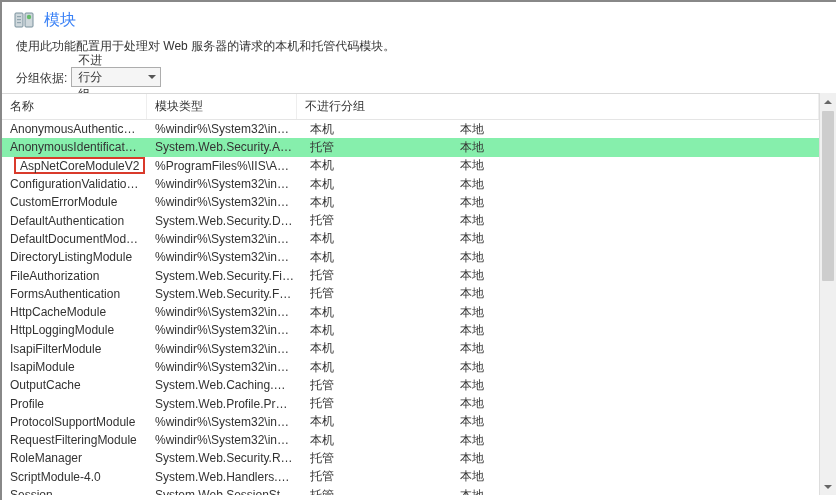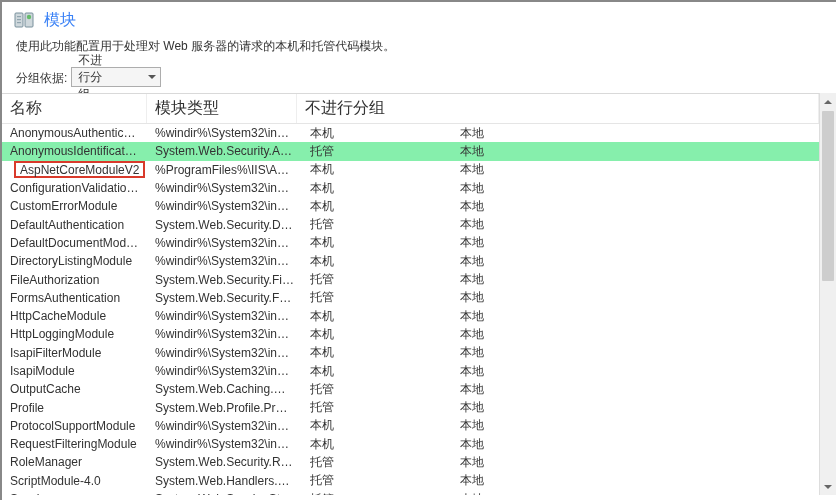--- a/index.html
+++ b/index.html
@@ -68,21 +68,21 @@
     overflow: hidden;
     border-top: 1px solid #d9d9d9;
   }
   .thead {
     display: flex;
     background: #fff;
     border-bottom: 1px solid #e5e5e5;
   }
   .th {
     padding: 4px 8px;
-    font-size: 16px;
+    font-size: 12px;
     color: #333;
     border-right: 1px solid #eee;
     white-space: nowrap;
     overflow: hidden;
   }
   .col-name   { width: 145px; }
   .col-code   { width: 155px; }
   .col-type   { width: 150px; }
   .col-entry  { flex: 1; }
   .tbody { }

